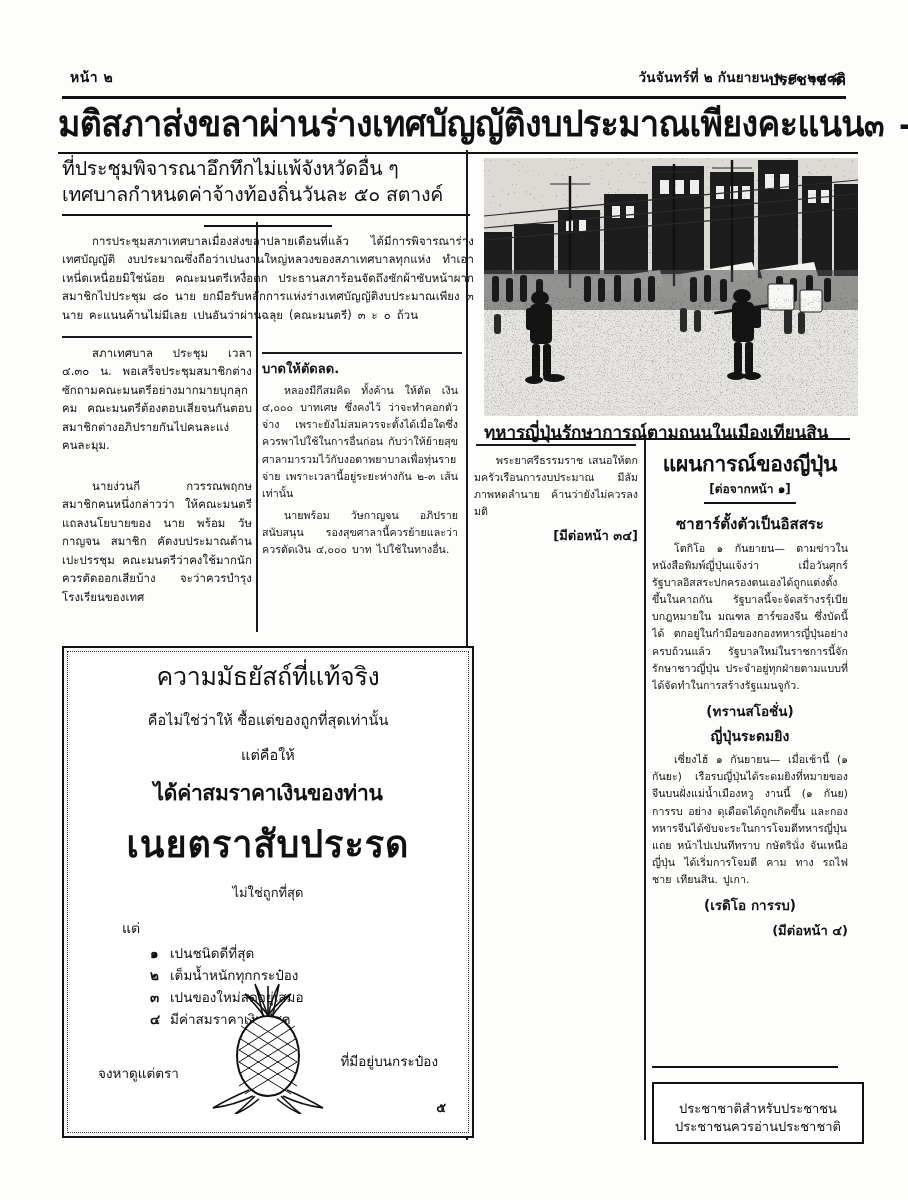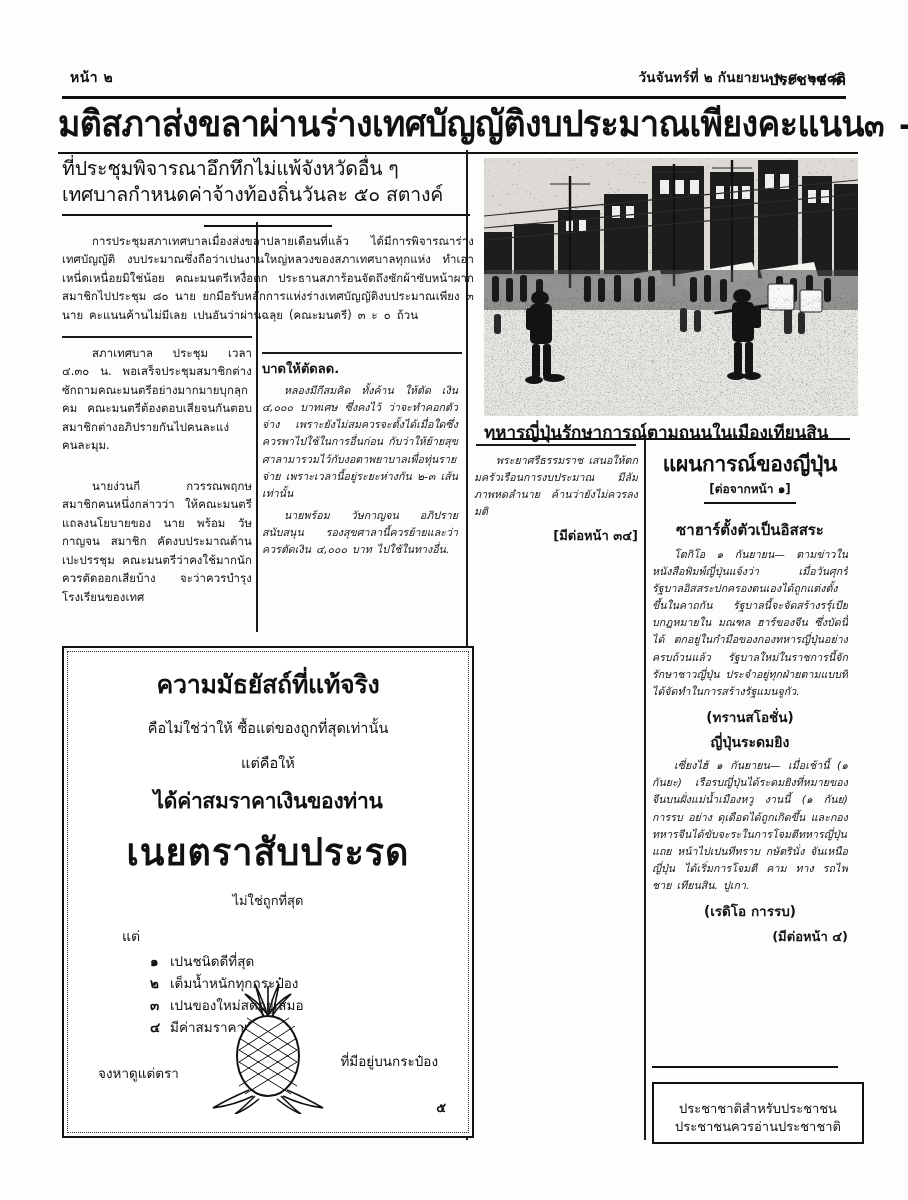--- a/index.html
+++ b/index.html
@@ -48,37 +48,37 @@
   .photo-cap-rule{position:absolute;left:492px;top:438px;width:358px;height:1.5px;background:#111;}
 
   
   .vrule{position:absolute;width:1.5px;background:#1a1a1a;}
   .hrule{position:absolute;height:1.5px;background:#1a1a1a;}
 
   
   .col{position:absolute;}
   .col p{margin:0;font-size:10.6px;line-height:1.62;text-align:justify;
          letter-spacing:.05px;word-spacing:1.6px;}
-  .col p.ind{text-indent:22px;font-style:italic;}
+  .col p.ind{text-indent:22px;}
   .col .subtitle{font-size:13px;font-weight:bold;margin:2px 0 3px 0;}
 
   
   .rc-head{font-size:21px;font-weight:bold;text-align:center;line-height:1.15;
            letter-spacing:-0.3px;white-space:nowrap;}
   .rc-cont{font-size:12px;font-weight:bold;text-align:center;margin-top:3px;}
   .rc-rule{width:92px;height:1.5px;background:#111;margin:4px auto 3px auto;}
-  .rc-sub{font-size:15px;font-weight:bold;text-align:center;margin:14px 0 4px 0;white-space:nowrap;}
+  .rc-sub{font-size:15px;font-weight:bold;text-align:center;margin:8px 0 4px 0;white-space:nowrap;}
   .rc-sub2{font-size:13.5px;font-weight:bold;text-align:center;margin:6px 0 3px 0;}
 
   
   .ad{position:absolute;left:62px;top:646px;width:412px;height:492px;background:#fff;}
   .ad-border{position:absolute;inset:0;border:2.5px solid #111;}
   .ad-border:before{content:"";position:absolute;inset:3px;border:1.5px dotted #333;}
   .ad-inner{position:absolute;inset:10px;overflow:hidden;}
-  .ad-l1{font-size:25px;font-weight:bold;text-align:center;margin-top:8px;letter-spacing:-0.3px;}
+  .ad-l1{font-size:25px;font-weight:normal;text-align:center;letter-spacing:-0.3px;}
   .ad-l2{font-size:14.5px;text-align:center;margin-top:12px;}
   .ad-l3{font-size:14.5px;text-align:center;margin-top:12px;}
   .ad-l4{font-size:21px;font-weight:bold;text-align:center;margin-top:10px;letter-spacing:-0.3px;}
   .ad-brand{font-size:36px;font-weight:bold;text-align:center;margin-top:6px;letter-spacing:1px;
             transform:scaleY(1.05);}
   .ad-l5{font-size:13px;text-align:center;margin-top:10px;}
   .ad-bt{font-size:14px;margin:14px 0 0 50px;}
   .ad-list{margin:4px 0 0 78px;}
   .ad-list div{font-size:13.5px;line-height:1.62;white-space:nowrap;}
   .ad-list span.num{display:inline-block;width:20px;font-weight:bold;}

